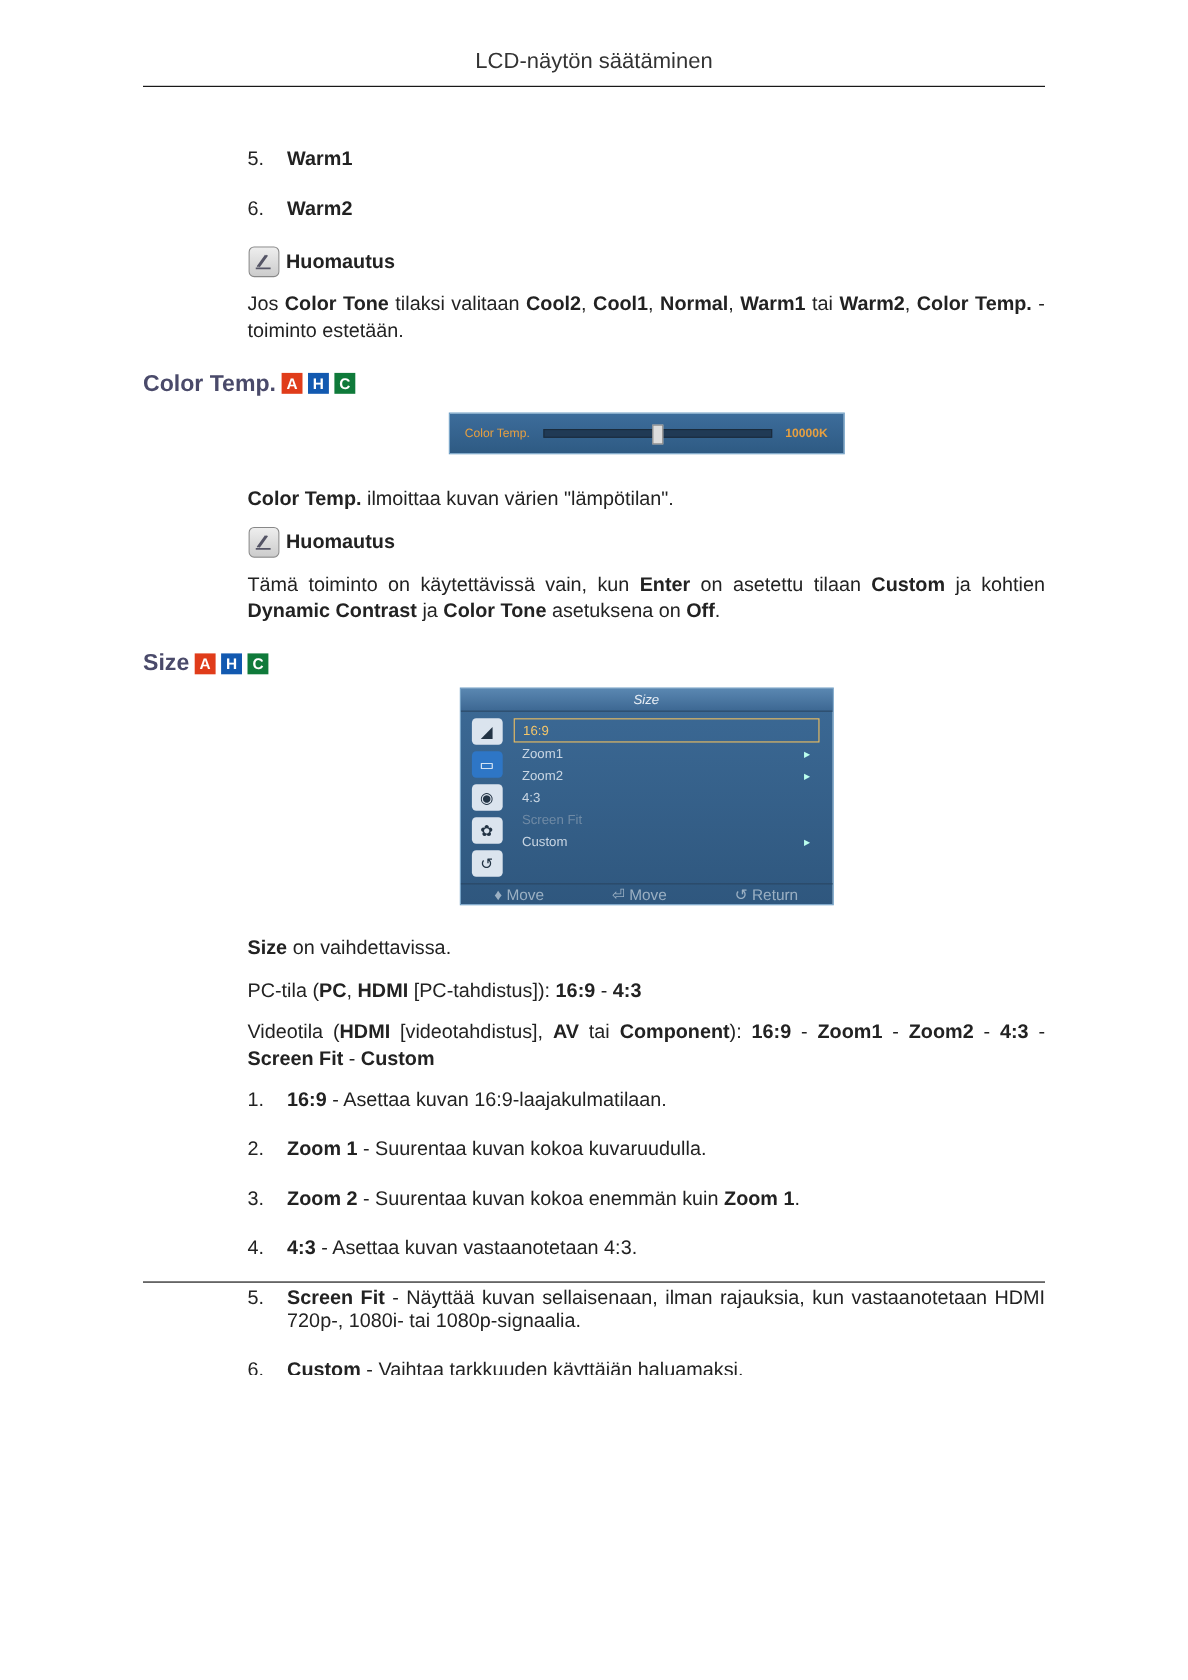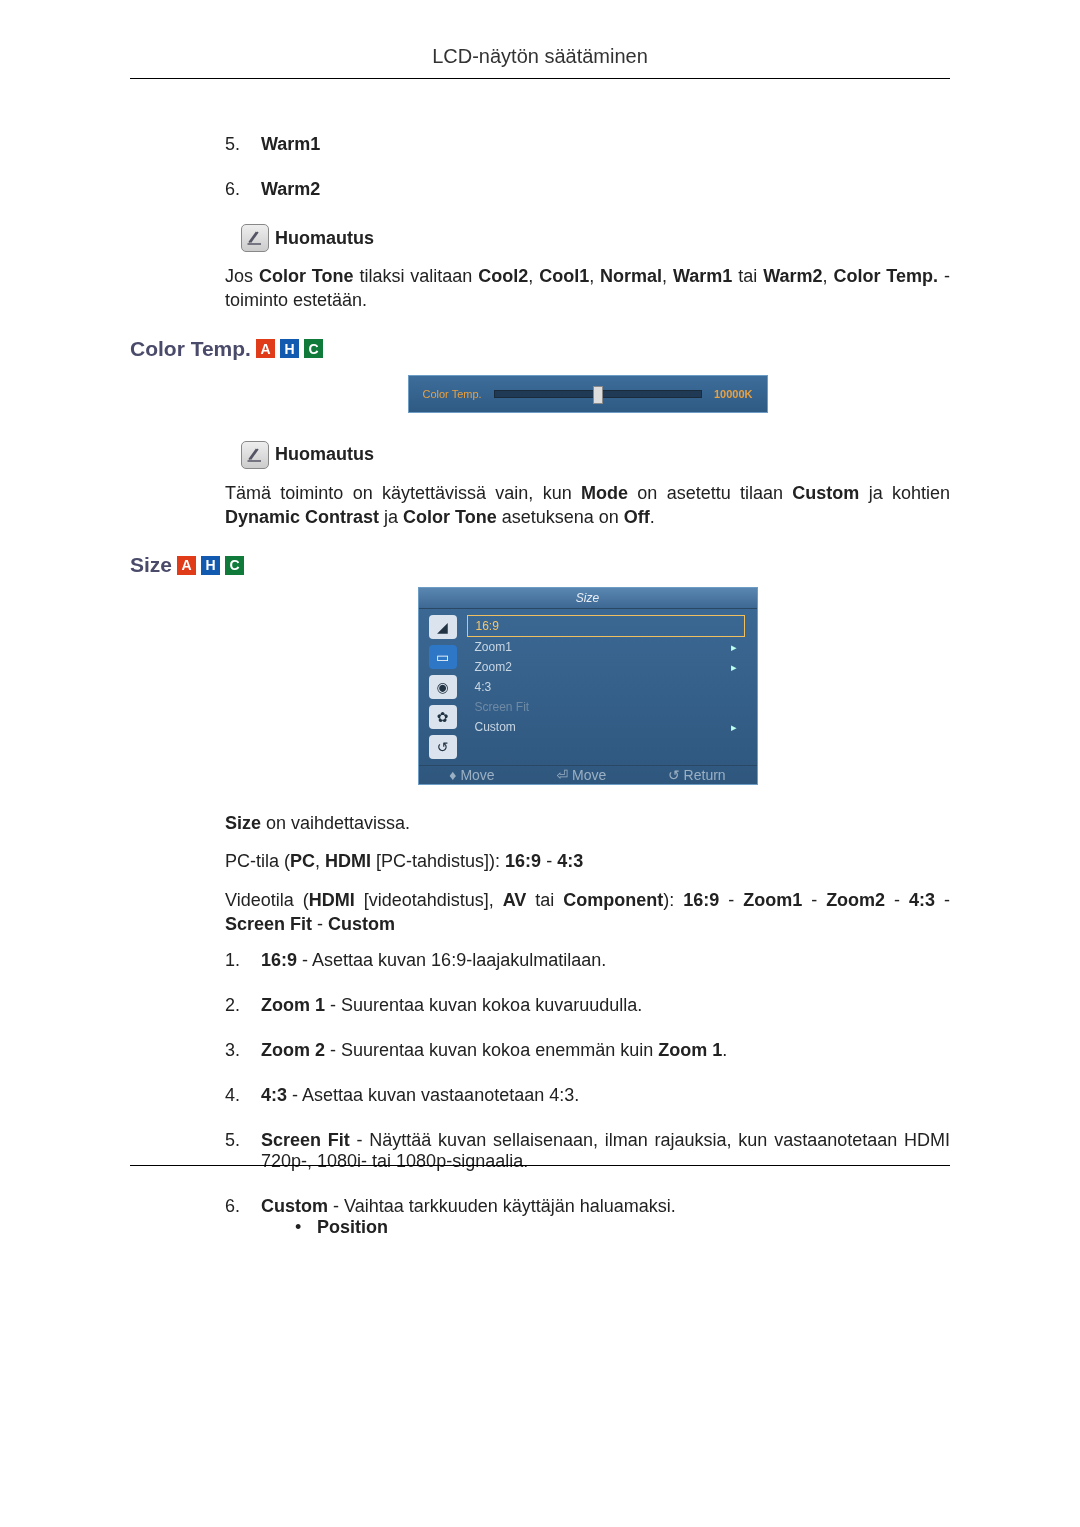--- a/index.html
+++ b/index.html
@@ -48,21 +48,21 @@
   }
   .num {
     display: inline-block;
     width: 36px;
   }
   .bold { font-weight: bold; }
   .note-row {
     display: flex;
     align-items: center;
     gap: 6px;
-    margin: 14px 0 12px 16px;
+    margin: 14px 0 12px 1px;
   }
   .note-icon {
     width: 26px;
     height: 26px;
     border: 1px solid #888;
     border-radius: 5px;
     background: linear-gradient(to bottom, #eee, #ccc);
     display: inline-flex;
     align-items: center;
     justify-content: center;
@@ -260,32 +260,35 @@
     </div>
 
     <div class="slider-box">
       <span class="slider-label">Color Temp.</span>
       <span class="slider-track">
         <span class="slider-thumb"></span>
       </span>
       <span class="slider-value">10000K</span>
     </div>
 
+    <p class="para">
+      <span class="bold">Color Temp.</span><span> ilmoittaa kuvan värien "lämpötilan".</span>
+    </p>
 
     <div class="note-row">
       <span class="note-icon">
         <svg viewBox="0 0 24 24">
             <path fill="none" stroke="#556" stroke-width="2" d="M4 18 L14 4 M6 18 L16 4 M2 20 L20 20"></path>
           </svg>
       </span>
       <span class="bold">Huomautus</span>
     </div>
 
     <p class="para">
-      <span>Tämä toiminto on käytettävissä vain, kun </span><span class="bold">Mode</span><span> on asetettu tilaan </span><span class="bold">Custom</span><span> ja kohtien </span><span class="bold">Dynamic Contrast</span><span> ja </span><span class="bold">Color Tone</span><span> asetuksena on </span><span class="bold">Off</span><span>.</span>
+      <span>Tämä toiminto on käytettävissä vain, kun </span><span class="bold">Enter</span><span> on asetettu tilaan </span><span class="bold">Custom</span><span> ja kohtien </span><span class="bold">Dynamic Contrast</span><span> ja </span><span class="bold">Color Tone</span><span> asetuksena on </span><span class="bold">Off</span><span>.</span>
     </p>
 
     <div class="section-heading">
       <span>Size</span>
       <span class="badge badge-a">A</span>
       <span class="badge badge-h">H</span>
       <span class="badge badge-c">C</span>
     </div>
 
     <div class="osd">

